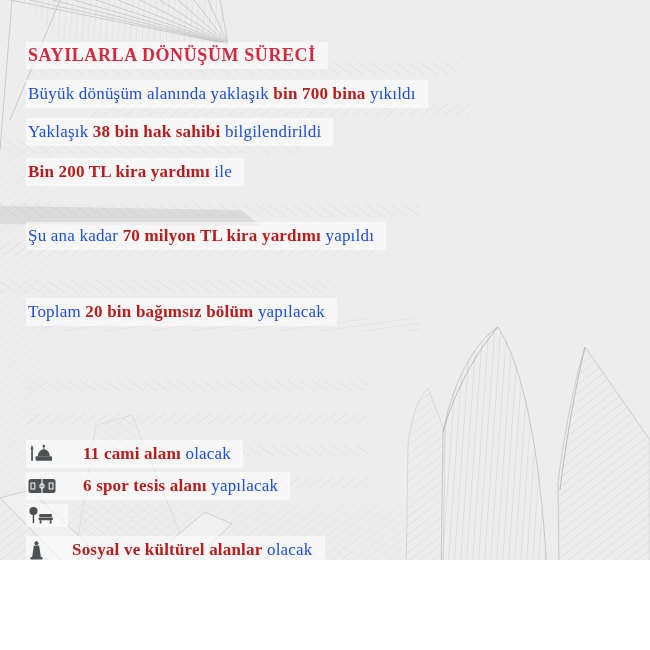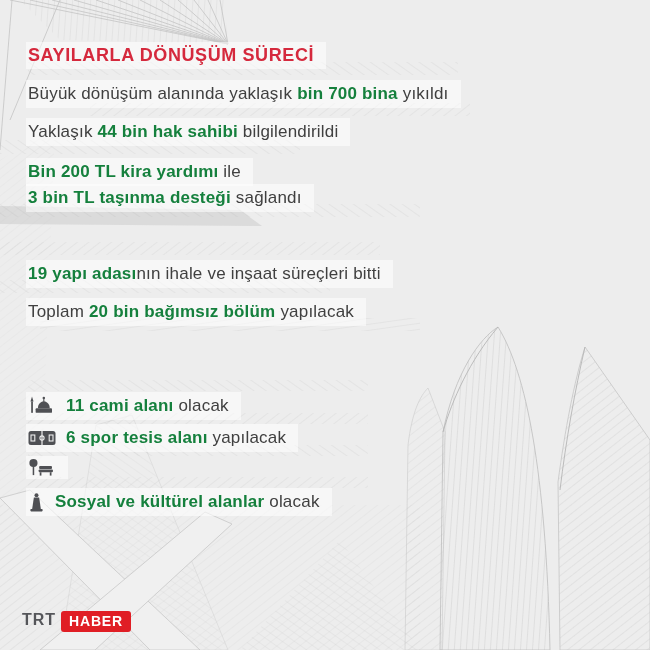--- a/index.html
+++ b/index.html
@@ -1,44 +1,45 @@
 <!DOCTYPE html>
 <html lang="tr"><head>
 <meta charset="utf-8">
 <style>
   html,body{margin:0;padding:0;}
   .canvas{
-    position:relative;width:650px;height:650px;overflow:hidden;
+    position:relative;width:650px;height:560px;overflow:hidden;
     background:#EDEDED;
-    font-family:Liberation Sans, sans-serif;
+    font-family:Liberation Serif, serif;
   }
   .bg{position:absolute;left:0;top:0;}
   .section-title{
     position:absolute;left:26px;
     font-size:18px;font-weight:800;letter-spacing:.6px;
     color:#D5293D;
     background:rgba(255,255,255,.55);
     padding:3px 12px 3px 2px;
     white-space:nowrap;
   }
   .stat{
     position:absolute;left:26px;
     font-size:17px;line-height:24px;letter-spacing:.2px;
     background:rgba(255,255,255,.55);
     padding:2px 12px 2px 2px;
     white-space:nowrap;
   }
-  .seg-r{color:#404040;}
-  .seg-b{color:#15803d;font-weight:700;}
+  .seg-r{color:#1d4ed8;}
+  .seg-b{color:#b91c1c;font-weight:700;}
   .facility{
     position:absolute;left:26px;
-    display:flex;align-items:center;gap:10px;
+    display:flex;align-items:center;gap:27px;
     background:rgba(255,255,255,.55);
     padding:2px 12px 2px 2px;
     white-space:nowrap;
+    margin-top:48px;
   }
   .facility .f-icon{flex:0 0 auto;display:flex;align-items:center;}
   .facility .f-icon svg{display:block;}
   .f-text{font-size:17px;line-height:24px;letter-spacing:.2px;}
   .brand{
     position:absolute;left:22px;top:611px;
     display:flex;align-items:flex-start;gap:5px;
   }
   .brand-trt{font-size:16px;font-weight:800;letter-spacing:1px;color:#55565A;}
   .brand-haber{
@@ -112,24 +113,23 @@
     <path d="M405,650 L408,445 C412,412 420,396 428,388 L445,432 L442,650 Z" fill="url(#pd1)" opacity="0.55" stroke="#BDBDBD" stroke-width="0.8"></path>
     <path d="M440,650 L443,432 C455,372 480,338 498,327 C526,372 546,470 550,650 Z" fill="url(#pv)" opacity="0.8" stroke="#B8B8B8" stroke-width="0.9"></path>
     <path d="M560,650 L558,482 C565,430 574,382 585,347 L650,440 L650,650 Z" fill="url(#pd1)" opacity="0.75" stroke="#BDBDBD" stroke-width="0.9"></path>
     <path d="M498,327 C470,360 452,400 443,432" fill="none" stroke="#B5B5B5" stroke-width="0.9"></path>
     <path d="M585,347 C575,390 566,440 560,490" fill="none" stroke="#B5B5B5" stroke-width="0.9"></path>
   </svg>
 
   <div class="section-title" style="top:42px">SAYILARLA DÖNÜŞÜM SÜRECİ</div>
 
   <div class="stat" style="top:80px"><span class="seg-r">Büyük dönüşüm alanında yaklaşık </span><span class="seg-b">bin 700 bina</span><span class="seg-r"> yıkıldı</span></div>
-  <div class="stat" style="top:118px"><span class="seg-r">Yaklaşık </span><span class="seg-b">44 bin hak sahibi</span><span class="seg-r"> bilgilendirildi</span></div>
+  <div class="stat" style="top:118px"><span class="seg-r">Yaklaşık </span><span class="seg-b">38 bin hak sahibi</span><span class="seg-r"> bilgilendirildi</span></div>
   <div class="stat" style="top:158px"><span class="seg-b">Bin 200 TL kira yardımı</span><span class="seg-r"> ile</span></div>
-  <div class="stat" style="top:184px"><span class="seg-b">3 bin TL taşınma desteği</span><span class="seg-r"> sağlandı</span></div>
-  <div class="stat" style="top:260px"><span class="seg-b">19 yapı adası</span><span class="seg-r">nın ihale ve inşaat süreçleri bitti</span></div>
+  <div class="stat" style="top:222px"><span class="seg-r">Şu ana kadar </span><span class="seg-b">70 milyon TL kira yardımı</span><span class="seg-r"> yapıldı</span></div>
   <div class="stat" style="top:298px"><span class="seg-r">Toplam </span><span class="seg-b">20 bin bağımsız bölüm</span><span class="seg-r"> yapılacak</span></div>
 
 
   <div class="facility" style="top:392px">
     <span class="f-icon">
       <svg width="28" height="20" viewBox="0 0 28 22" fill="#4F5054">
         <path d="M3,0.5 L4.7,6 H1.3 Z"></path>
         <rect x="2.1" y="6" width="1.9" height="12.5"></rect>
         <circle cx="16" cy="2.2" r="1.4"></circle>
         <rect x="15.4" y="3.4" width="1.2" height="3"></rect>

